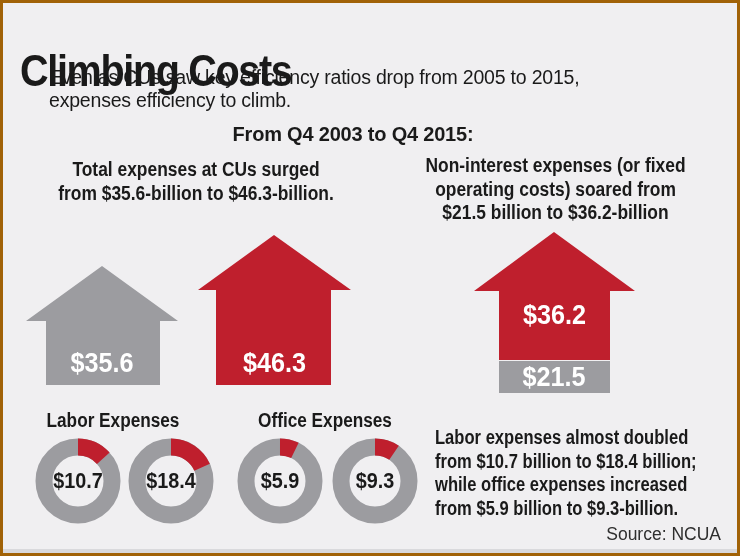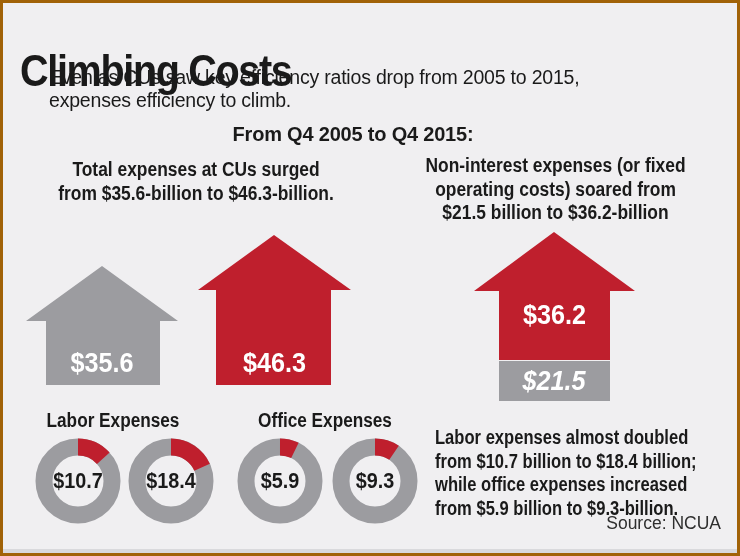--- a/index.html
+++ b/index.html
@@ -50,38 +50,38 @@
   .donut-value{
     width:90px;height:90px;display:flex;align-items:center;justify-content:center;
     font-size:22px;font-weight:bold;
     transform:scaleX(0.9);transform-origin:50% 50%;
   }
   .bottom-note{
     left:432px;top:423px;font-size:19.5px;font-weight:bold;line-height:23.5px;
     white-space:nowrap;transform:scaleX(0.85);transform-origin:0 0;
   }
   .source{
-    right:16px;top:510px;font-size:17.5px;color:var(--source_text,#2e2e2e);
+    right:16px;top:521px;font-size:17.5px;color:var(--source_text,#2e2e2e);
     white-space:nowrap;
   }
   .bottom-edge{left:0;bottom:0;width:100%;height:4px;background:var(--edge,#d9d9dc);}
   .fill-gray{fill:var(--gray,#9c9ca0);}
   .fill-red{fill:var(--red,#bf1f2d);}
 </style>
 </head>
 <body>
 
 <div class="canvas">
 
   <h1 class="abs title">Climbing Costs</h1>
   <div class="abs subtitle">
     <div>Even as CUs saw key efficiency ratios drop from 2005 to 2015,</div>
     <div>expenses efficiency to climb.</div>
   </div>
-  <div class="abs period">From Q4 2005 to Q4 2015:</div>
+  <div class="abs period">From Q4 2003 to Q4 2015:</div>
 
   <div class="abs caption caption-left">
     <div>Total expenses at CUs surged</div>
     <div>from $35.6-billion to $46.3-billion.</div>
   </div>
   <div class="abs caption caption-right">
     <div>Non-interest expenses (or fixed</div>
     <div>operating costs) soared from</div>
     <div>$21.5 billion to $36.2-billion</div>
   </div>
@@ -93,21 +93,21 @@
 
   <svg class="abs arrow-svg" style="left:195px;top:232px;" width="153" height="150" viewBox="0 0 153 150">
     <polygon class="fill-red" points="76,0 153,55 133,55 133,150 18,150 18,55 0,55"></polygon>
   </svg>
   <div class="abs arrow-label" style="left:195px;top:344px;width:153px;">$46.3</div>
 
   <svg class="abs arrow-svg" style="left:471px;top:229px;" width="161" height="128" viewBox="0 0 161 128">
     <polygon class="fill-red" points="80,0 161,59 136,59 136,128 25,128 25,59 0,59"></polygon>
   </svg>
   <div class="abs arrow-label" style="left:471px;top:296px;width:161px;">$36.2</div>
-  <div class="abs base-rect" style="left:496px;top:358px;width:111px;height:40px;font-style:italic;">
+  <div class="abs base-rect" style="left:496px;top:358px;width:111px;height:32px;">
     <span class="arrow-label">$21.5</span>
   </div>
 
   <div class="abs donut-group-label" style="left:5px;top:406px;width:210px;">Labor Expenses</div>
   <div class="abs donut-group-label" style="left:217px;top:406px;width:210px;">Office Expenses</div>
 
   <svg class="abs donut" style="left:30px;top:433px;" viewBox="0 0 90 90">
     <circle class="ring-gray" cx="45" cy="45" r="34"></circle>
     <circle class="ring-red" cx="45" cy="45" r="34" stroke-dasharray="28.48 213.63"></circle>
   </svg>

